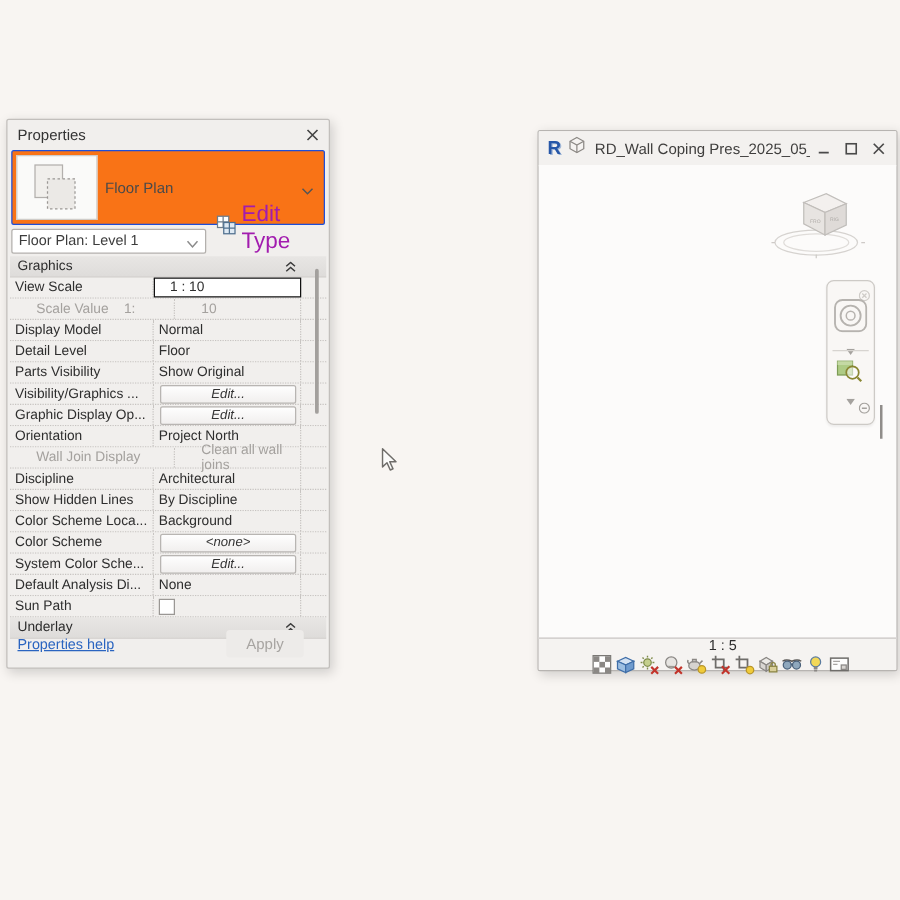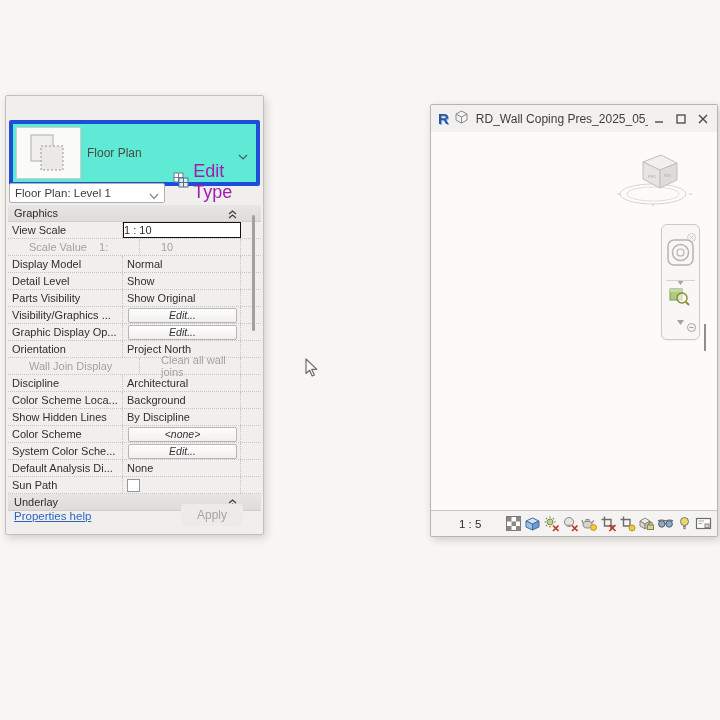--- a/index.html
+++ b/index.html
@@ -15,21 +15,21 @@
     background:#f1efed;border:1px solid #c2bfbc;border-radius:2px;
     box-shadow:2px 3px 9px rgba(0,0,0,.16);
   }
   .props-title{
     position:relative;height:23px;display:flex;align-items:center;
     padding:0 8px;font-size:12px;color:#333;
   }
   .props-close{position:absolute;right:7px;top:5px;width:13px;height:13px;cursor:default;display:flex;align-items:center;justify-content:center;}
   .type-box{
     position:absolute;left:3px;top:24px;right:3px;height:58px;
-    background:#5eead4;border:4px solid #1d4ed8;border-radius:2px;
+    background:#f97316;border:1px solid #1d4ed8;border-radius:2px;
   }
   .type-thumb{
     position:absolute;left:3px;top:3px;width:63px;height:50px;
     background:#fafaf9;border:1px solid #cfccc9;
   }
   .type-label{position:absolute;left:74px;top:0;height:100%;display:flex;align-items:center;font-size:12px;color:#4a4a4a;}
   .type-caret{position:absolute;right:8px;top:22px;}
   .combo-row{position:absolute;left:3px;top:86px;right:3px;height:21px;display:flex;align-items:flex-end;}
   .combobox{
     position:relative;width:170px;height:20px;background:#fff;
@@ -47,21 +47,21 @@
   }
   .sect-chev{position:absolute;right:24px;top:4px;}
   .prow{display:flex;height:16px;border-bottom:1px dotted #c7c4c1;font-size:11px;align-items:stretch;background:#f1efed;}
   .plabel{
     width:110px;flex:none;display:flex;align-items:center;padding-left:4px;
     color:#2e2e2e;white-space:pre;overflow:hidden;border-right:1px dotted #c7c4c1;
   }
   .pvalue{flex:1;display:flex;align-items:center;padding-left:4px;color:#2e2e2e;position:relative;margin-right:20px;border-right:1px dotted #c7c4c1;}
   .prow.disabled .plabel,.prow.disabled .pvalue{color:#a4a19e;margin-left:17px;}
   .pvalue.editing{
-    background:#fff;border:1px solid #111;margin:0 20px 0 0;padding-left:0;
+    background:#fff;border:1px solid #111;margin:0 20px 0 0;padding-left:12px;
   }
   .pbtn{
     flex:1;height:13px;margin:1px 3px 1px 1px;font-size:10.5px;color:#333;
     background:linear-gradient(#fefefe,#f1efee);border:1px solid #b8b5b2;border-radius:2px;
     display:flex;align-items:center;justify-content:center;font-family:inherit;font-style:italic;
   }
   .checkbox{width:11px;height:11px;background:#fff;border:1px solid #9a9794;display:inline-block;}
   .props-foot{position:absolute;left:8px;right:8px;bottom:6px;height:24px;}
   .help-link{position:absolute;left:0;top:6px;font-size:11.5px;color:#2a64c0;text-decoration:underline;}
   .apply-btn{
@@ -94,32 +94,40 @@
   .pill-close{position:absolute;right:3px;top:3px;}
   .pill-wheel{position:absolute;left:5px;top:14px;}
   .pill-tri1{position:absolute;left:15px;top:46px;}
   .pill-div{position:absolute;left:4px;right:4px;top:55px;height:1px;background:#d7d4d0;}
   .pill-zoom{position:absolute;left:7px;top:60px;}
   .pill-tri2{position:absolute;left:15px;top:86px;}
   .pill-min{position:absolute;right:3px;bottom:3px;}
   .canvas-mark{position:absolute;left:273px;top:192px;width:2px;height:27px;background:#908d8a;}
   .rvt-vcb{
     position:absolute;left:0;right:0;bottom:0;height:25px;background:#f5f3f1;
-    border-top:1px solid #c9c6c3;display:flex;align-items:center;
+    border-top:1px solid #c9c6c3;display:flex;align-items:center;flex-direction:column;
   }
   .vcb-scale{margin-left:28px;font-size:11.5px;color:#2e2e2e;width:42px;}
   .vcb-icons{display:flex;align-items:center;gap:2px;margin-left:4px;}
   .vc-icon{width:17px;height:17px;position:relative;flex:none;}
   
   .cursor{position:absolute;left:305px;top:358px;pointer-events:none;}
 </style>
 </head>
 <body>
 
 <div class="props-panel">
+  <div class="props-title">
+    <span>Properties</span>
+    <span class="props-close">
+      <svg width="10" height="10">
+          <path d="M1 1 L9 9 M9 1 L1 9" stroke="#444" stroke-width="1.3" fill="none"></path>
+        </svg>
+    </span>
+  </div>
 
   <div class="type-box">
     <span class="type-thumb">
       <svg width="63" height="50">
         <rect x="14" y="7" width="22" height="26" fill="#f1efec" stroke="#b3b0ad"></rect>
         <rect x="24" y="18" width="22" height="24" fill="#ebe9e6" stroke="#9a9794" stroke-dasharray="2,2"></rect>
       </svg>
     </span>
     <span class="type-label">Floor Plan</span>
     <span class="type-caret">
@@ -169,21 +177,21 @@
     <div class="prow disabled">
       <div class="plabel">Scale Value    1:</div>
       <div class="pvalue">10</div>
     </div>
     <div class="prow">
       <div class="plabel">Display Model</div>
       <div class="pvalue">Normal</div>
     </div>
     <div class="prow">
       <div class="plabel">Detail Level</div>
-      <div class="pvalue">Show</div>
+      <div class="pvalue">Floor</div>
     </div>
     <div class="prow">
       <div class="plabel">Parts Visibility</div>
       <div class="pvalue">Show Original</div>
     </div>
     <div class="prow">
       <div class="plabel">Visibility/Graphics ...</div>
       <div class="pvalue">
           <span class="pbtn">Edit...</span>
         </div>
@@ -200,26 +208,26 @@
     </div>
     <div class="prow disabled">
       <div class="plabel">Wall Join Display</div>
       <div class="pvalue">Clean all wall joins</div>
     </div>
     <div class="prow">
       <div class="plabel">Discipline</div>
       <div class="pvalue">Architectural</div>
     </div>
     <div class="prow">
+      <div class="plabel">Show Hidden Lines</div>
+      <div class="pvalue">By Discipline</div>
+    </div>
+    <div class="prow">
       <div class="plabel">Color Scheme Loca...</div>
       <div class="pvalue">Background</div>
-    </div>
-    <div class="prow">
-      <div class="plabel">Show Hidden Lines</div>
-      <div class="pvalue">By Discipline</div>
     </div>
     <div class="prow">
       <div class="plabel">Color Scheme</div>
       <div class="pvalue">
           <span class="pbtn">&lt;none&gt;</span>
         </div>
     </div>
     <div class="prow">
       <div class="plabel">System Color Sche...</div>
       <div class="pvalue">

